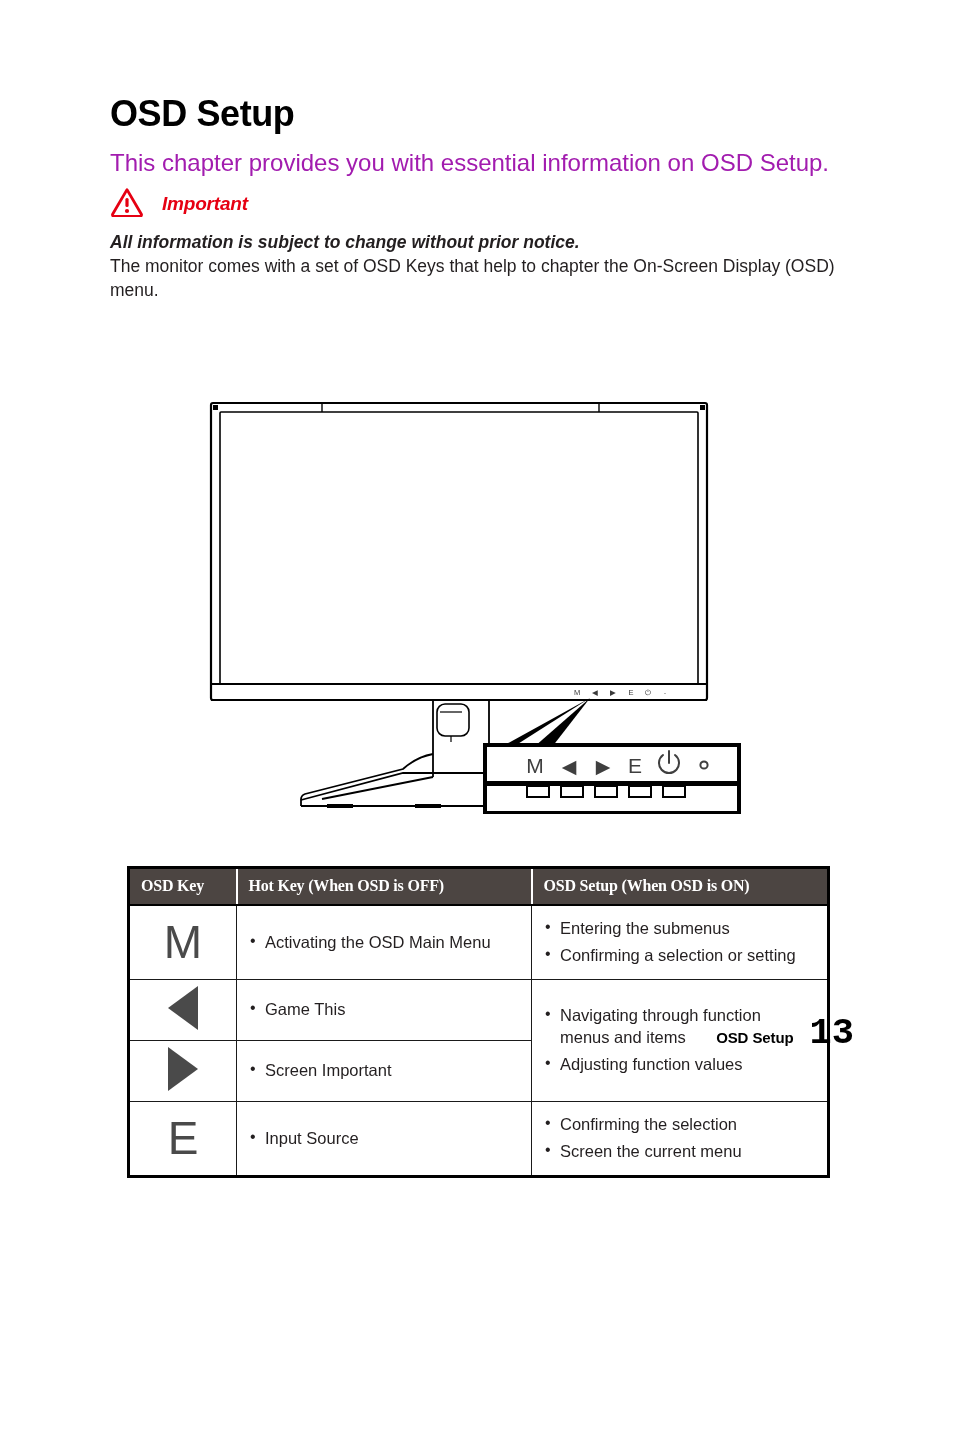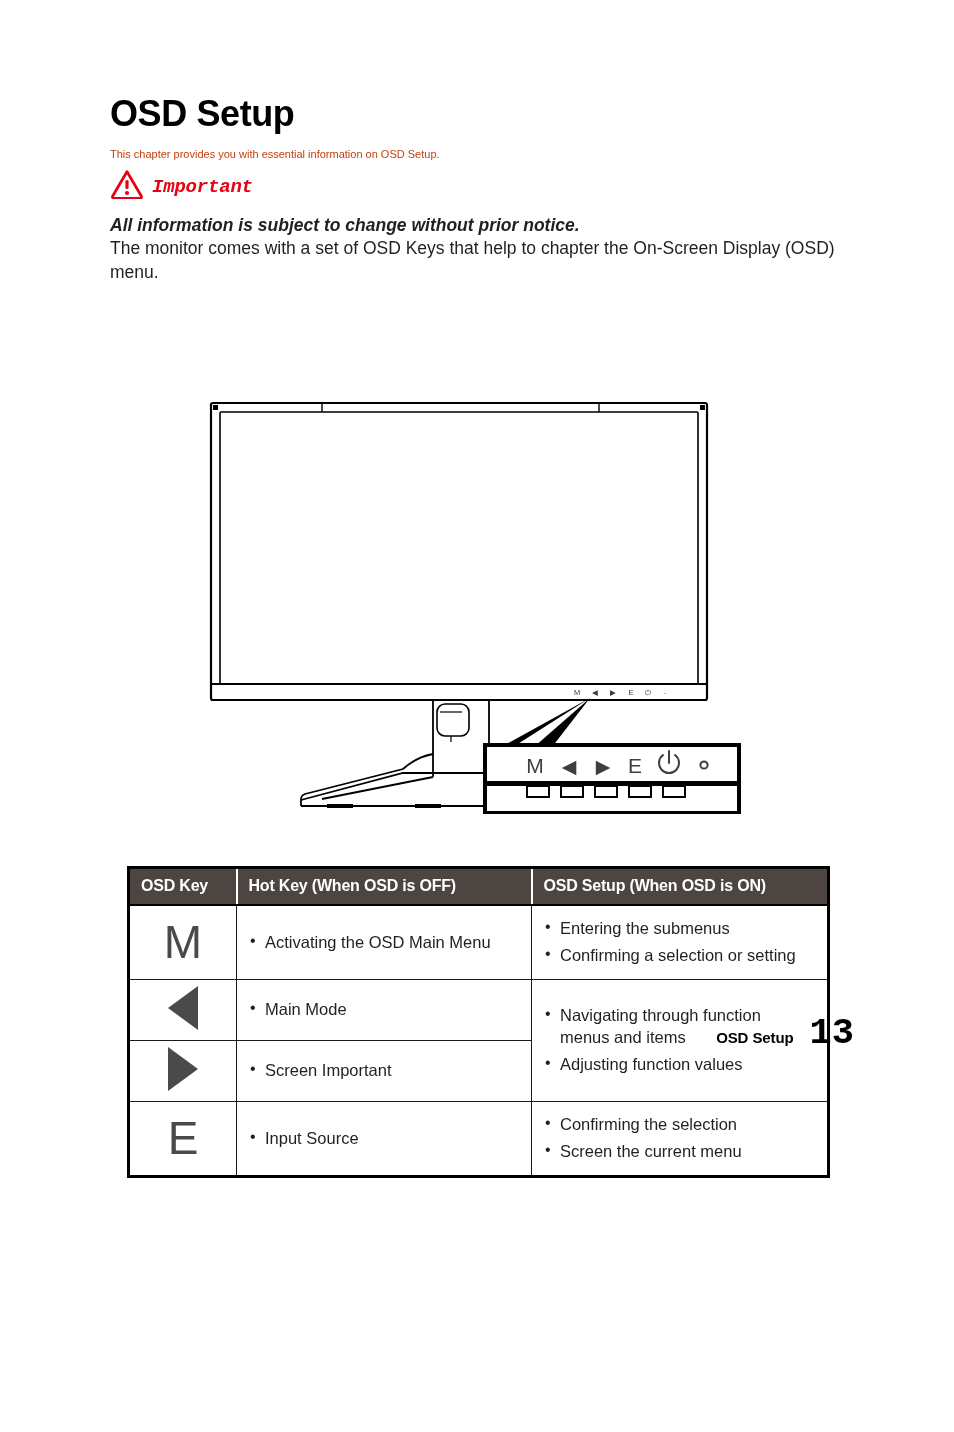--- a/index.html
+++ b/index.html
@@ -27,33 +27,32 @@
 
   h1.chapter-title {
     font-size: 36px;
     font-weight: bold;
     letter-spacing: -0.4px;
     margin: 0 0 14px 0;
     line-height: 1.05;
     color: #000;
   }
   p.intro {
-    font-size: 11px;
+    font-size: 24px;
     line-height: 1.35;
     margin: 0 0 8px 0;
-    color: #c2410c;
+    color: #a21caf;
   }
 
   .important-row {
     display: flex;
     align-items: center;
-    gap: 8px;
+    gap: 18px;
     margin: 6px 0 4px 0;
     height: 34px;
-    font-family: Liberation Mono, monospace;
   }
   .warn-icon { display: block; }
   .important-label {
     color: #e60012;
     font-size: 19px;
     font-weight: bold;
     font-style: italic;
     letter-spacing: -0.2px;
   }
   p.note {
@@ -108,20 +107,21 @@
   table.key-table thead th {
     background: #4c4542;
     color: #ffffff;
     font-size: 16px;
     font-weight: bold;
     text-align: left;
     padding: 8px 11px 9px 11px;
     letter-spacing: -0.2px;
     border-color: #4c4542;
     border-bottom: 2.5px solid #000;
+    font-family: Liberation Serif, serif;
   }
   table.key-table thead th.sep { border-left: 2px solid #ffffff; }
   td.keycell {
     text-align: center;
     color: #4a4a4a;
     padding: 6px 4px;
   }
   td.keycell .glyph-letter {
     font-size: 46px;
     font-weight: 300;
@@ -323,21 +323,21 @@
             </ul>
           </td>
         </tr>
 
         <tr>
           <td class="keycell">
             <span class="glyph-arrow left"></span>
           </td>
           <td class="desc">
             <ul class="bullets">
-              <li>Main Mode</li>
+              <li>Game This</li>
             </ul>
           </td>
           <td class="desc" rowspan="2">
             <ul class="bullets">
               <li>Navigating through function menus and items</li>
               <li>Adjusting function values</li>
             </ul>
           </td>
         </tr>
 

